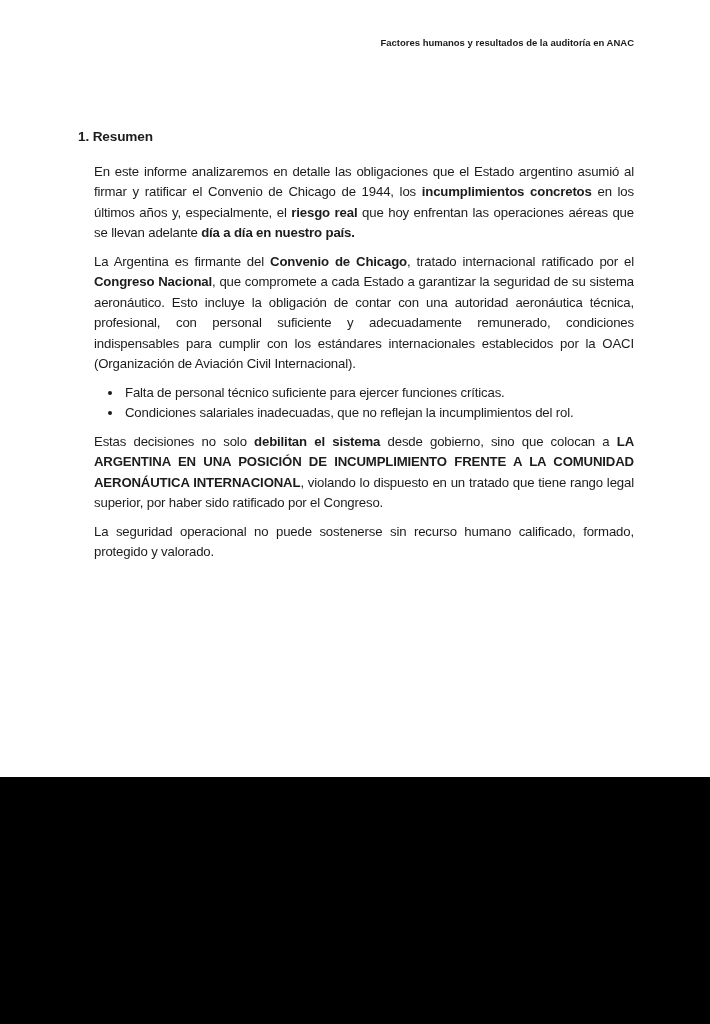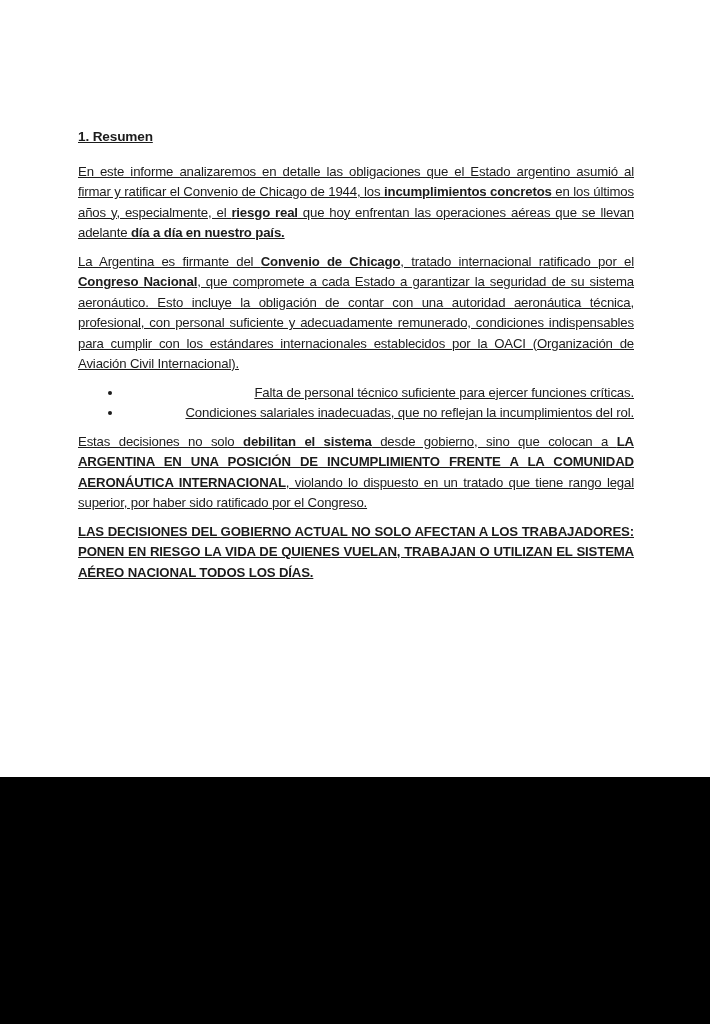--- a/index.html
+++ b/index.html
@@ -26,61 +26,61 @@
   .doc-content {
     position: absolute;
     top: 127px;
     left: 78px;
     width: 556px;
     font-size: 13.2px;
     line-height: 20.5px;
     letter-spacing: -0.15px;
     text-align: justify;
     color: #1c1c1c;
-    text-decoration: underline;
   }
   .doc-content .heading {
     font-weight: bold;
     font-size: 13.6px;
     margin: 0 0 14px 0;
     text-align: left;
   }
   .doc-content p {
-    margin: 0 0 8px 0;
+    margin: 0 0 8px 16px;
   }
   .doc-content p span.b { font-weight: bold; }
   .doc-content ul {
     margin: 5px 0 8px 0;
     padding: 0 0 0 45px;
     list-style: disc outside;
-    text-align: right;
+    text-align: left;
   }
   .doc-content ul li {
     padding-left: 2px;
   }
   .redaction-band {
     position: absolute;
     left: 0;
     top: 777px;
     width: 710px;
     height: 247px;
     background: #000000;
   }
 </style>
 </head>
 <body>
 
 <div class="page">
+  <div class="doc-header">Factores humanos y resultados de la auditoría en ANAC</div>
 
   <div class="doc-content">
       <div class="heading">1. Resumen</div>
       <p><span>En este informe analizaremos en detalle las obligaciones que el Estado argentino asumió al firmar y ratificar el Convenio de Chicago de 1944, los </span><span class="b">incumplimientos concretos</span><span> en los últimos años y, especialmente, el </span><span class="b">riesgo real</span><span> que hoy enfrentan las operaciones aéreas que se llevan adelante </span><span class="b">día a día en nuestro país.</span></p>
       <p><span>La Argentina es firmante del </span><span class="b">Convenio de Chicago</span><span>, tratado internacional ratificado por el </span><span class="b">Congreso Nacional</span><span>, que compromete a cada Estado a garantizar la seguridad de su sistema aeronáutico. Esto incluye la obligación de contar con una autoridad aeronáutica técnica, profesional, con personal suficiente y adecuadamente remunerado, condiciones indispensables para cumplir con los estándares internacionales establecidos por la OACI (Organización de Aviación Civil Internacional).</span></p>
       <ul>
         <li>Falta de personal técnico suficiente para ejercer funciones críticas.</li>
         <li>Condiciones salariales inadecuadas, que no reflejan la incumplimientos del rol.</li>
       </ul>
       <p><span>Estas decisiones no solo </span><span class="b">debilitan el sistema</span><span> desde gobierno, sino que colocan a </span><span class="b">LA ARGENTINA EN UNA POSICIÓN DE INCUMPLIMIENTO FRENTE A LA COMUNIDAD AERONÁUTICA INTERNACIONAL</span><span>, violando lo dispuesto en un tratado que tiene rango legal superior, por haber sido ratificado por el Congreso.</span></p>
-      <p><span class="b">LAS DECISIONES DEL GOBIERNO ACTUAL NO SOLO AFECTAN A LOS TRABAJADORES: PONEN EN RIESGO LA VIDA DE QUIENES VUELAN, TRABAJAN O UTILIZAN EL SISTEMA AÉREO NACIONAL TODOS LOS DÍAS.</span></p>
+      <p><span>La seguridad operacional no puede sostenerse sin recurso humano calificado, formado, protegido y valorado.</span></p>
     </div>
 
   <div class="redaction-band"></div>
 </div>
 
 </body></html>

